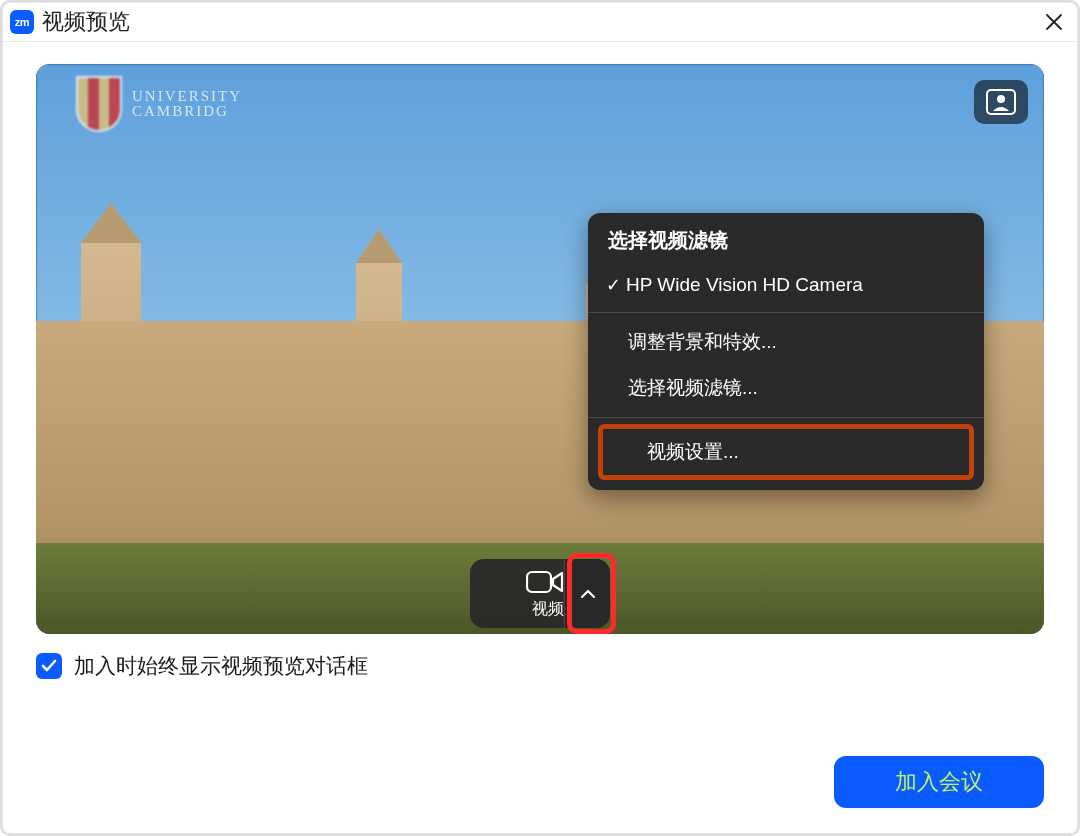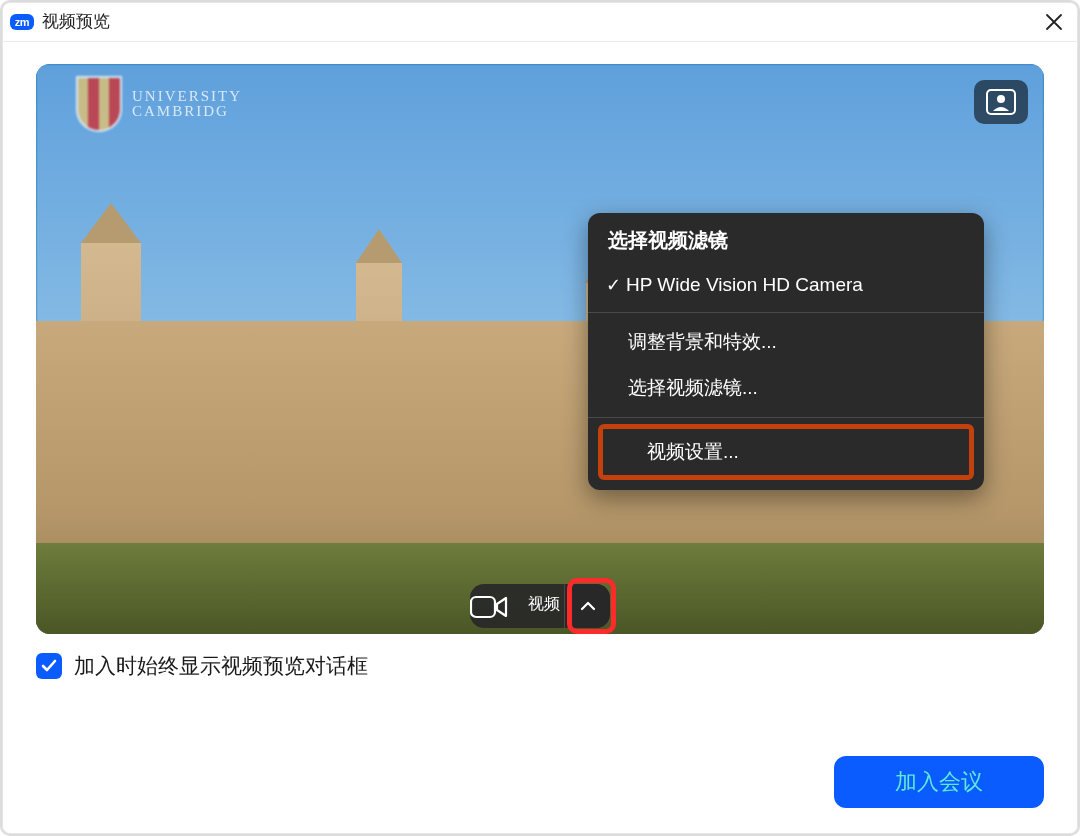--- a/index.html
+++ b/index.html
@@ -17,43 +17,43 @@
 
     
     .title-bar {
       display: flex;
       align-items: center;
       height: 40px;
       padding: 0 8px;
       border-bottom: 1px solid #ececec;
     }
     .title-bar .logo {
-      width: 24px; height: 16px;
+      width: 24px; height: 24px;
       background: #0b5cff;
       border-radius: 6px;
       margin-right: 8px;
       display: flex; align-items: center; justify-content: center;
     }
     .title-bar .logo span { color: #fff; font-size: 11px; font-weight: 700; letter-spacing: -0.5px; }
-    .title-bar .title { font-size: 17px; color: #222; }
+    .title-bar .title { font-size: 22px; color: #222; }
     .title-bar .close {
       margin-left: auto;
       width: 32px; height: 32px;
       display: flex; align-items: center; justify-content: center;
       cursor: pointer;
     }
 
     
     .preview-wrap {
       position: relative;
       margin: 22px 34px 0 34px;
       height: 570px;
       border-radius: 14px;
       overflow: hidden;
-      background: #0369a1;
+      background: #0c4a6e;
     }
     
     .preview-sky {
       position: absolute; inset: 0;
       background: linear-gradient(#5fa0dc 0%, #8bbfe6 55%, #b4d3ea 56%, #c6dbeb 100%);
       filter: blur(1px);
     }
     .preview-building {
       position: absolute;
       left: 0; right: 0; bottom: 0;
@@ -123,21 +123,21 @@
       bottom: 6px;
       display: flex;
       align-items: stretch;
       background: rgba(40,40,40,0.92);
       border-radius: 14px;
       overflow: visible;
     }
     .video-btn {
       width: 94px;
       padding: 10px 0 8px 0;
-      display: flex; align-items: flex-start; gap: 20px;
+      display: flex; flex-direction: column; align-items: flex-end; gap: 4px;
       color: #fff;
       cursor: pointer;
     }
     .video-btn .lbl { font-size: 16px; }
     .chevron-btn {
       position: relative;
       width: 46px;
       display: flex; align-items: center; justify-content: center;
       border-left: 1px solid rgba(255,255,255,.15);
       cursor: pointer;
@@ -202,21 +202,21 @@
       display: flex; align-items: center; justify-content: center;
       cursor: pointer;
     }
 
     
     .join-btn {
       position: absolute;
       right: 34px; bottom: 26px;
       width: 210px; height: 52px;
       background: #0b5cff;
-      color: #5eead4;
+      color: #bef264;
       border: none;
       border-radius: 12px;
       font-size: 22px;
       cursor: pointer;
     }
 
     
     .wmk {
       position: absolute;
       right: 22px; bottom: 20px;

